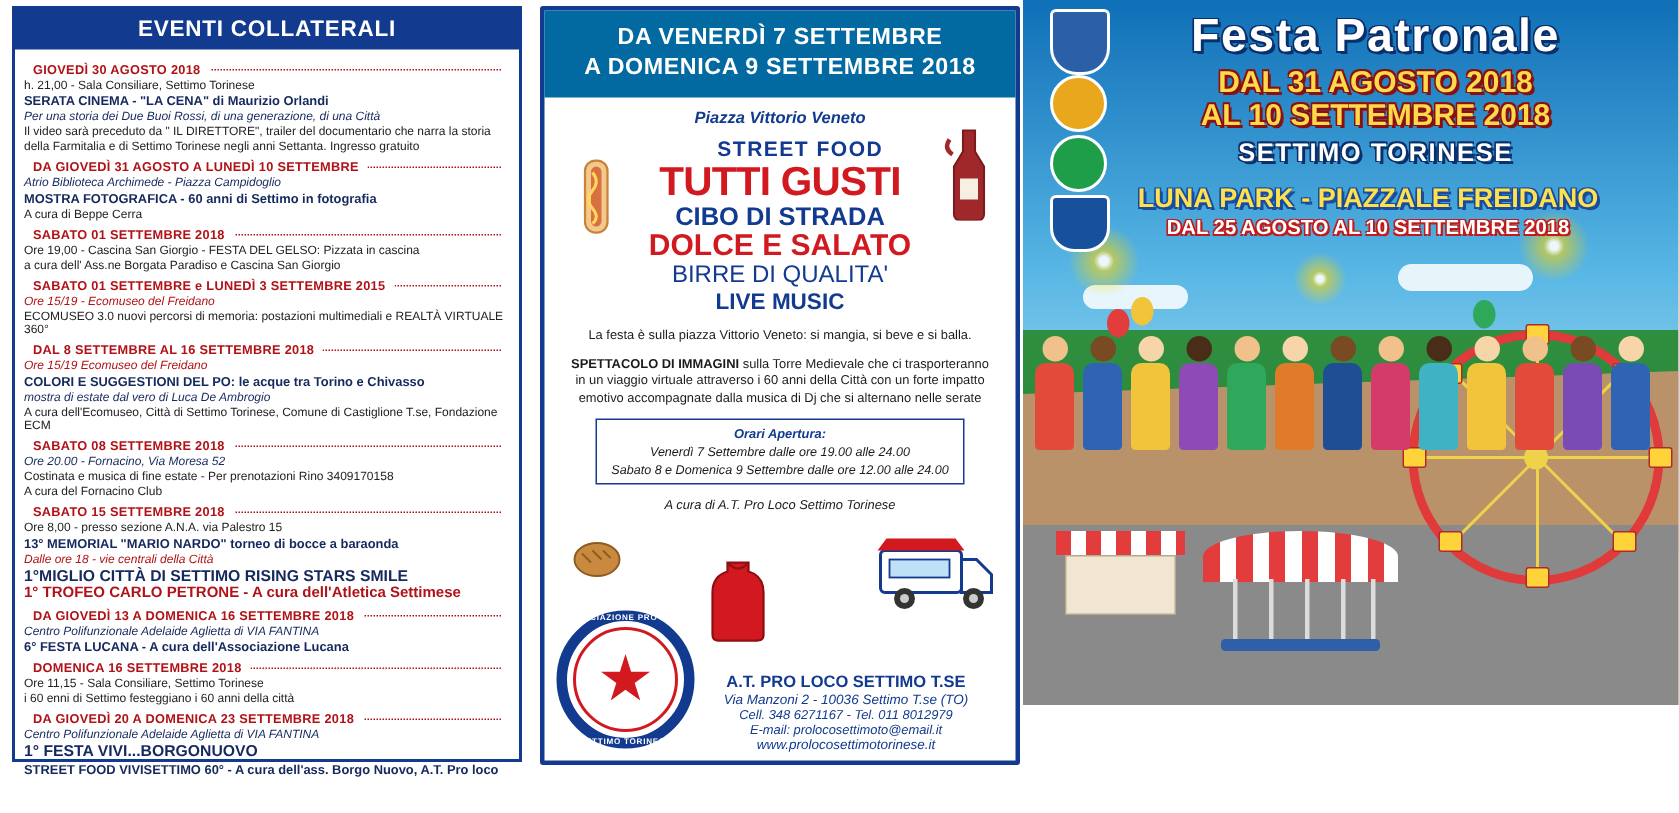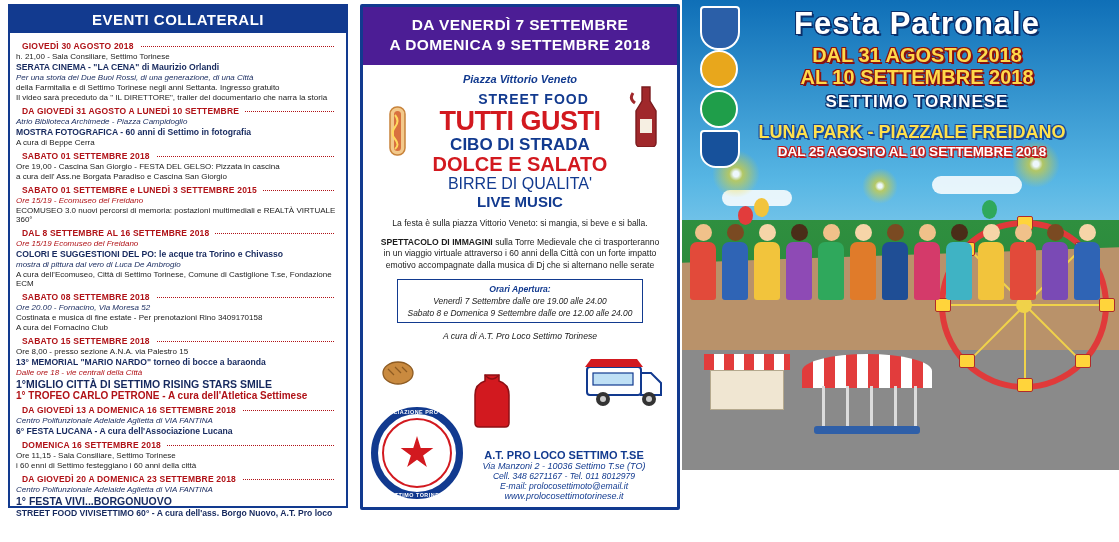--- a/index.html
+++ b/index.html
@@ -17,21 +17,21 @@
   .l1{font-size:8.6px;font-weight:bold;color:#16295e;margin:1px 0;}
   .l2{font-size:8px;color:#222;margin:1px 0;}
   .l2i{font-size:8px;color:#16295e;font-style:italic;margin:1px 0;}
   .l3{font-size:8px;color:#b01217;font-style:italic;margin:1px 0;}
   .big{font-size:10.5px;font-weight:bold;color:#16295e;}
   .redbig{font-size:10px;font-weight:bold;color:#b01217;}
 
   
   .center{position:absolute;left:352px;top:0;width:330px;height:542px;background:#fff;}
   .center-card{position:absolute;left:8px;top:4px;width:314px;height:500px;border:3px solid #123a8f;background:#fff;border-radius:2px;}
-  .c-head{background:#4c1d95;color:#fff;text-align:center;font-weight:bold;font-size:15.5px;line-height:20px;padding:8px 6px 10px;letter-spacing:.4px;}
+  .c-head{background:#0369a1;color:#fff;text-align:center;font-weight:bold;font-size:15.5px;line-height:20px;padding:8px 6px 10px;letter-spacing:.4px;}
   .c-sub{text-align:center;color:#123a8f;font-style:italic;font-weight:bold;font-size:11px;margin-top:8px;}
   .sf-wrap{position:relative;text-align:center;margin-top:6px;}
   .sf1{font-size:14px;font-weight:bold;color:#123a8f;letter-spacing:1px;padding-left:27px;}
   .sf2{font-size:27px;font-weight:bold;color:#d2191f;letter-spacing:-0.5px;line-height:28px;}
   .sf3{font-size:17px;font-weight:bold;color:#123a8f;letter-spacing:0px;line-height:20px;}
   .sf4{font-size:20px;font-weight:bold;color:#d2191f;letter-spacing:0px;line-height:19px;}
   .sf5{font-size:16px;font-weight:normal;color:#123a8f;line-height:19px;}
   .sf6{font-size:15px;font-weight:bold;color:#123a8f;line-height:18px;}
   .c-p{font-size:8.6px;color:#1b1b1b;text-align:center;margin:7px 14px 0;line-height:11.5px;}
   .c-p b{font-weight:bold;}
@@ -116,36 +116,36 @@
 <div class="page">
 
   <div class="left">
     <div class="left-inner">
       <div class="left-header">EVENTI COLLATERALI</div>
       <div class="left-body" id="events-body">
           <div class="date-line"><span class="txt">GIOVEDÌ 30 AGOSTO 2018</span></div>
           <div class="l2">h. 21,00 - Sala Consiliare, Settimo Torinese</div>
           <div class="l1">SERATA  CINEMA - "LA CENA"  di Maurizio Orlandi</div>
           <div class="l2i">Per una storia dei Due Buoi Rossi, di una generazione, di una Città</div>
+          <div class="l2">Il video sarà preceduto da " IL DIRETTORE", trailer del documentario che narra la storia</div>
           <div class="l2">della Farmitalia e di Settimo Torinese negli anni Settanta. Ingresso gratuito</div>
-          <div class="l2">Il video sarà preceduto da " IL DIRETTORE", trailer del documentario che narra la storia</div>
           <div class="date-line"><span class="txt">DA GIOVEDÌ 31 AGOSTO A LUNEDÌ 10 SETTEMBRE</span></div>
           <div class="l2i">Atrio Biblioteca Archimede - Piazza Campidoglio</div>
           <div class="l1">MOSTRA FOTOGRAFICA - 60 anni di Settimo in fotografia</div>
           <div class="l2">A cura di Beppe Cerra</div>
           <div class="date-line"><span class="txt">SABATO 01 SETTEMBRE 2018</span></div>
           <div class="l2">Ore 19,00 - Cascina San Giorgio - FESTA DEL GELSO: Pizzata in cascina</div>
           <div class="l2">a cura dell' Ass.ne Borgata Paradiso e Cascina San Giorgio</div>
           <div class="date-line"><span class="txt">SABATO 01 SETTEMBRE e LUNEDÌ 3 SETTEMBRE 2015</span></div>
           <div class="l3">Ore 15/19 - Ecomuseo del Freidano</div>
           <div class="l2">ECOMUSEO 3.0 nuovi percorsi di memoria: postazioni multimediali e REALTÀ VIRTUALE 360°</div>
           <div class="date-line"><span class="txt">DAL 8 SETTEMBRE AL 16 SETTEMBRE 2018</span></div>
           <div class="l3">Ore 15/19 Ecomuseo del Freidano</div>
           <div class="l1">COLORI E SUGGESTIONI DEL PO: le acque tra Torino e Chivasso</div>
-          <div class="l2i">mostra di pittura dal vero  di Luca De Ambrogio</div>
+          <div class="l2i">mostra di estate dal vero  di Luca De Ambrogio</div>
           <div class="l2">A cura dell'Ecomuseo, Città di Settimo Torinese, Comune di Castiglione T.se, Fondazione ECM</div>
           <div class="date-line"><span class="txt">SABATO 08 SETTEMBRE 2018</span></div>
           <div class="l2i">Ore 20.00 - Fornacino, Via Moresa 52</div>
           <div class="l2">Costinata e musica di fine estate - Per prenotazioni Rino 3409170158</div>
           <div class="l2">A cura del Fornacino Club</div>
           <div class="date-line"><span class="txt">SABATO 15 SETTEMBRE 2018</span></div>
           <div class="l2">Ore 8,00 - presso sezione A.N.A. via Palestro 15</div>
           <div class="l1">13° MEMORIAL "MARIO NARDO"  torneo di bocce a baraonda</div>
           <div class="l3">Dalle ore 18 - vie centrali della Città</div>
           <div class="big">1°MIGLIO CITTÀ DI SETTIMO RISING STARS SMILE</div>

